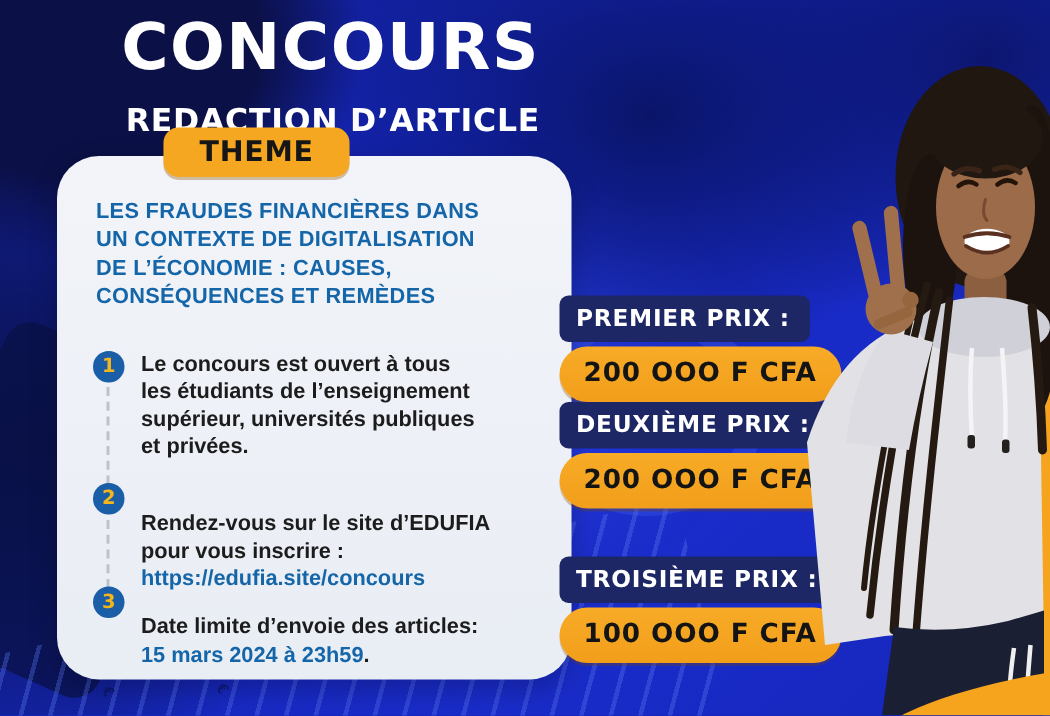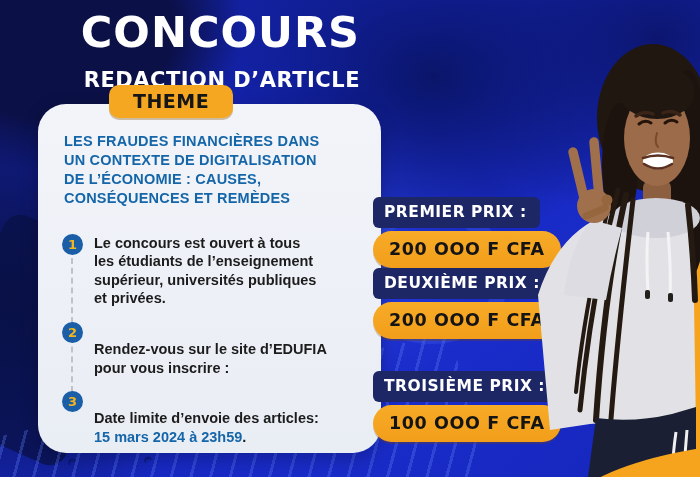--- a/index.html
+++ b/index.html
@@ -106,20 +106,21 @@
 les étudiants de l’enseignement
 supérieur, universités publiques
 et privées.</div>
   </div>
 
   <div class="item item-2">
     <div class="num">2</div>
     <div class="item-text">
       <span>Rendez-vous sur le site d’EDUFIA
 pour vous inscrire :</span>
+      <a href="#" class="item-link">https://edufia.site/concours</a>
     </div>
   </div>
 
   <div class="item item-3">
     <div class="num">3</div>
     <div class="item-text">
       <span>Date limite d’envoie des articles:</span>
       <span class="item-date">15 mars 2024 à 23h59</span><span>.</span>
     </div>
   </div>

